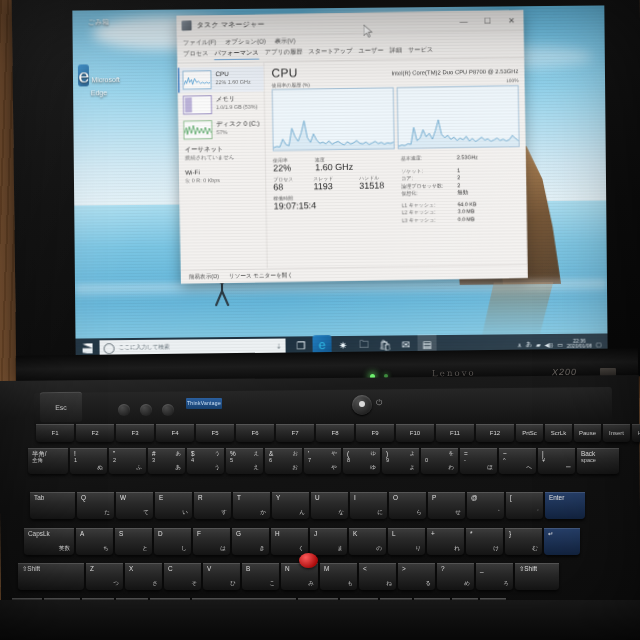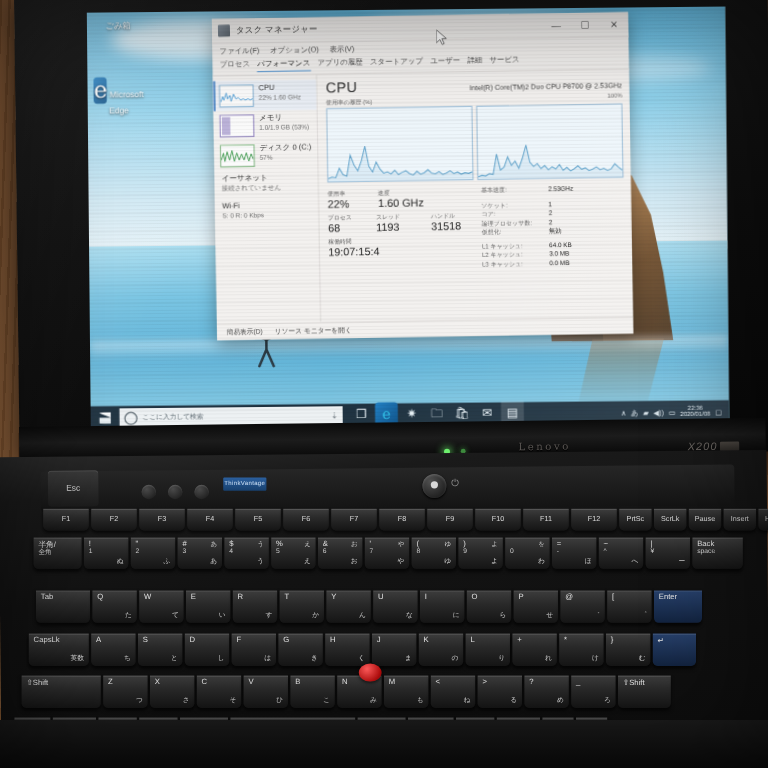--- a/index.html
+++ b/index.html
@@ -22,21 +22,21 @@
   .bezel-shine{position:absolute;left:0;top:0;width:100%;height:100%;
        background:linear-gradient(115deg,rgba(255,255,255,.055),rgba(255,255,255,0) 42%);}
   .hinge{position:absolute;left:16px;top:352px;width:622px;height:30px;
        background:linear-gradient(180deg,#0b0b0b,#1c1c1c 45%,#070707);
        transform:rotate(-0.7deg);}
   .brand-lenovo{position:absolute;left:432px;top:368px;color:#595552;
        font-size:8.5px;letter-spacing:2.1px;transform:rotate(-0.8deg);
        font-family:"DejaVu Serif",serif;text-shadow:0 1px 0 #000;}
   .brand-model{position:absolute;left:552px;top:367px;color:#6a6561;
        font-size:9px;letter-spacing:1px;transform:rotate(-0.8deg);
-       font-style:italic;margin-left:21px;}
+       font-style:italic;}
   .lid-led{position:absolute;left:370px;top:374px;width:5px;height:5px;border-radius:50%;
        background:#6ef06e;box-shadow:0 0 6px 2px rgba(110,240,110,.6);}
   .lid-led2{position:absolute;left:384px;top:374px;width:4px;height:4px;border-radius:50%;
        background:#3d8a3d;box-shadow:0 0 4px 1px rgba(90,200,90,.35);}
   .lid-badge{position:absolute;left:600px;top:368px;width:16px;height:8px;
        background:linear-gradient(180deg,#4a4540,#2a2724);border-radius:1px;transform:rotate(-0.8deg);}
 
   
   .cable{position:absolute;left:-4px;top:382px;width:56px;height:17px;
        background:linear-gradient(180deg,#2a2a2a,#0a0a0a);border-radius:9px;

